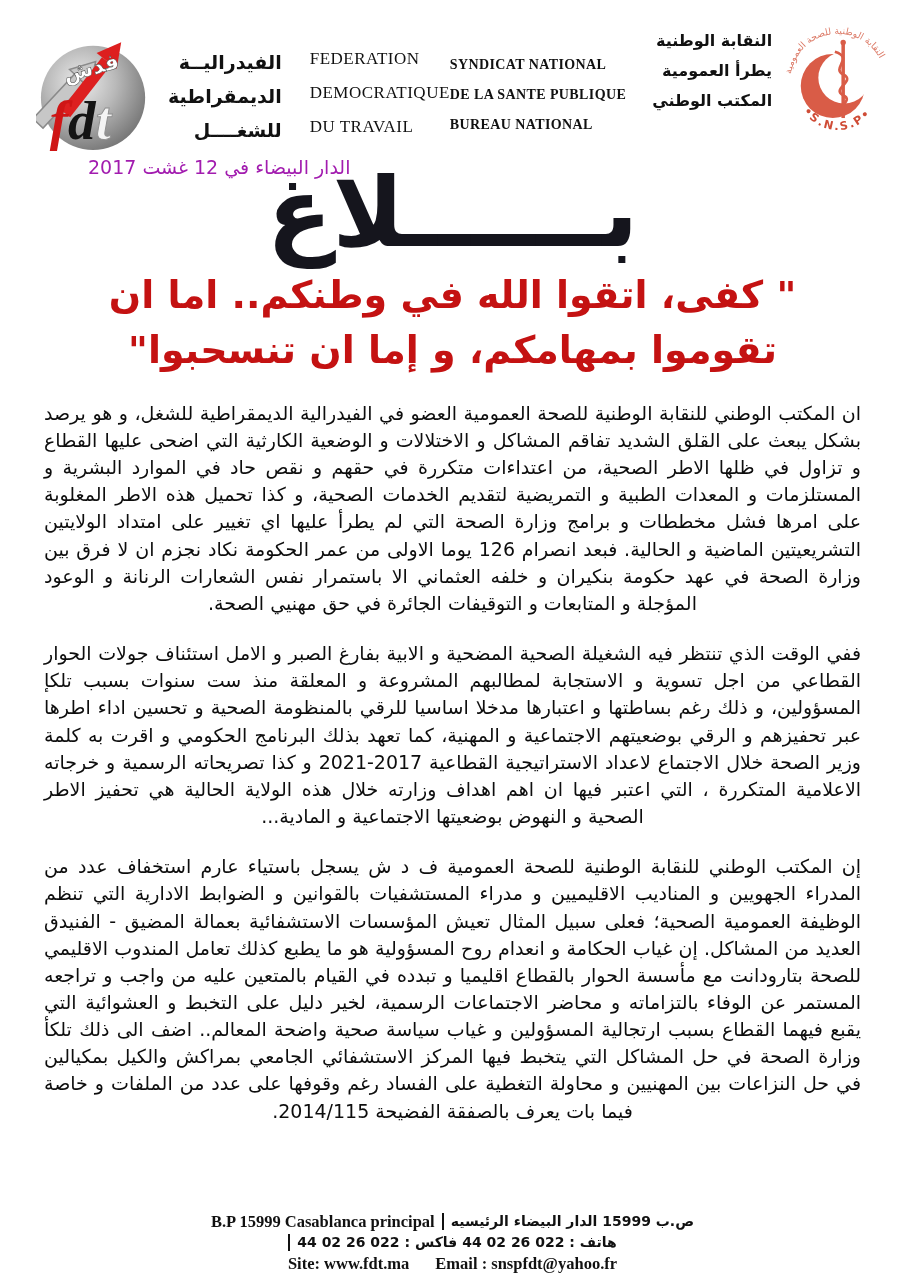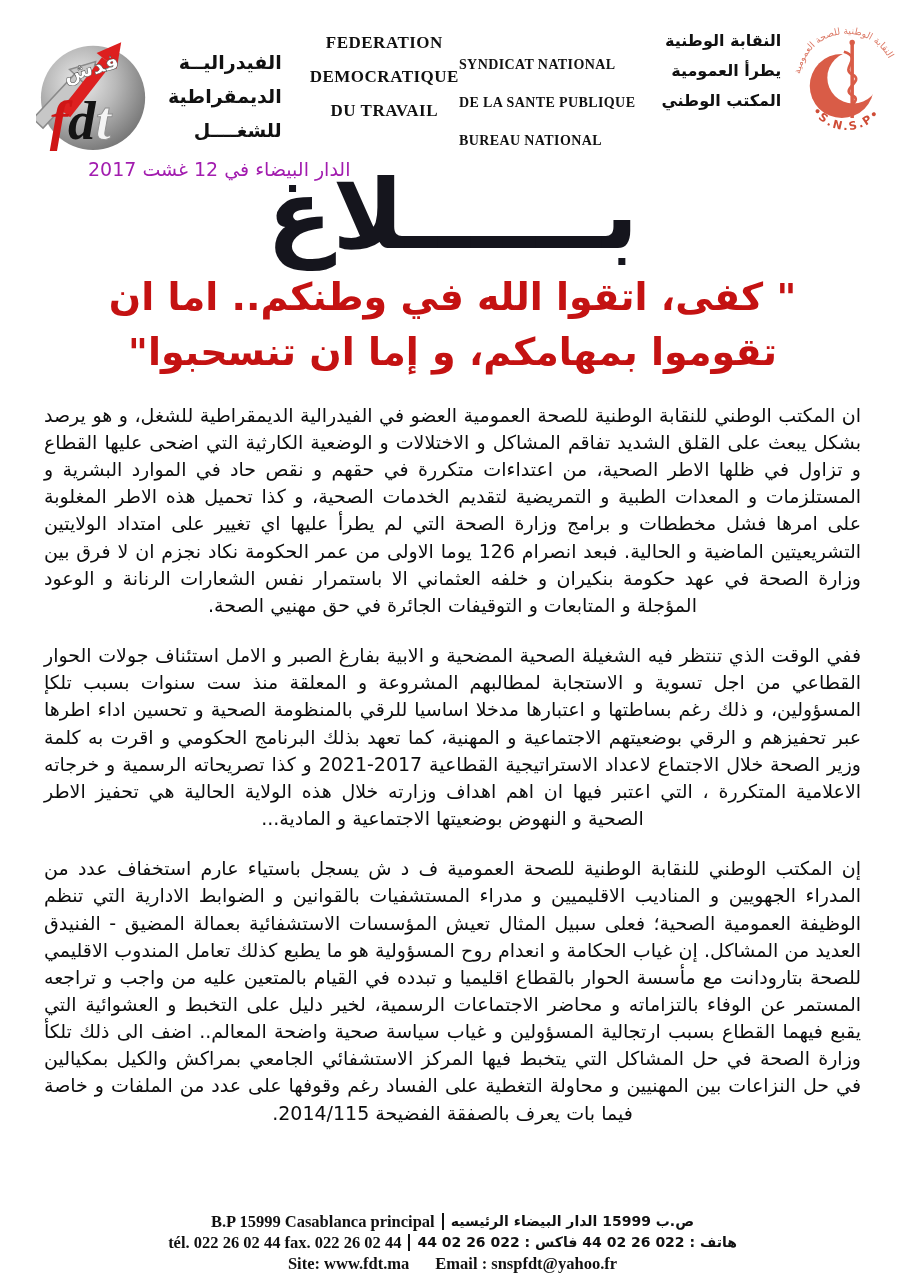--- a/index.html
+++ b/index.html
@@ -6,22 +6,22 @@
   .page{
     width:905px;height:1280px;margin:0 auto;background:#ffffff;
     position:relative;overflow:hidden;
     font-family:"DejaVu Sans",sans-serif;color:#111;
   }
   
   .header{display:flex;align-items:flex-start;padding:26px 24px 0 36px;}
   .logo-fdt svg{width:118px;height:128px;display:block;}
   .hblock{display:flex;flex-direction:column;white-space:nowrap;}
   .fdt-ar{margin:19px 4px 0 14px;text-align:right;direction:rtl;font-weight:bold;font-size:19px;line-height:34px;}
-  .fdt-fr{font-family:"Liberation Serif",serif;font-weight:bold;font-size:17px;line-height:34px;letter-spacing:.5px;align-items:center;}
-  .snsp-fr{margin:24px 0 0 auto;font-family:"Liberation Serif",serif;font-weight:bold;font-size:14px;line-height:30px;letter-spacing:.4px;gap:8px;}
+  .fdt-fr{margin-top:16px;font-family:"Liberation Serif",serif;font-weight:normal;font-size:17px;line-height:34px;letter-spacing:.5px;}
+  .snsp-fr{margin:24px 0 0 auto;font-family:"Liberation Serif",serif;font-weight:bold;font-size:14px;line-height:30px;letter-spacing:.4px;}
   .snsp-ar{text-align:right;direction:rtl;font-weight:bold;font-size:16px;line-height:30px;}
   .vbar{width:2px;background:#1a1a1a;align-self:flex-start;}
   .vbar.v1{height:102px;margin:20px 12px 0 12px;}
   .vbar.v2{height:84px;margin:26px 12px 0 14px;}
   .logo-snsp{margin-left:6px;}
   .logo-snsp svg{width:120px;height:122px;display:block;}
   
   .dateline{direction:rtl;width:max-content;margin:2px 0 0 88px;font-size:19px;color:#a21caf;}
   .title{margin:-16px 14px 0;text-align:center;font-size:96px;line-height:1.08;font-weight:bold;color:#15151d;}
   .subtitle{margin:2px auto 0;width:800px;text-align:center;direction:rtl;
@@ -133,21 +133,20 @@
     <p>إن المكتب الوطني للنقابة الوطنية للصحة العمومية ف د ش يسجل باستياء عارم استخفاف عدد من المدراء الجهويين و المناديب الاقليميين و مدراء المستشفيات بالقوانين و الضوابط الادارية التي تنظم الوظيفة العمومية الصحية؛ فعلى سبيل المثال تعيش المؤسسات الاستشفائية بعمالة المضيق - الفنيدق العديد من المشاكل. إن غياب الحكامة و انعدام روح المسؤولية هو ما يطبع كذلك تعامل المندوب الاقليمي للصحة بتارودانت مع مأسسة الحوار بالقطاع اقليميا و تبدده في القيام بالمتعين عليه من واجب و تراجعه المستمر عن الوفاء بالتزاماته و محاضر الاجتماعات الرسمية، لخير دليل على التخبط و العشوائية التي يقبع فيهما القطاع بسبب ارتجالية المسؤولين و غياب سياسة صحية واضحة المعالم.. اضف الى ذلك تلكأ وزارة الصحة في حل المشاكل التي يتخبط فيها المركز الاستشفائي الجامعي بمراكش والكيل بمكيالين في حل النزاعات بين المهنيين و محاولة التغطية على الفساد رغم وقوفها على عدد من الملفات و خاصة فيما بات يعرف بالصفقة الفضيحة 2014/115.</p>
   </main>
 
   <footer class="footer">
     <div class="fline">
       <span class="f-lat">B.P 15999 Casablanca principal</span>
       <span class="fbar"></span>
       <span class="f-ar">ص.ب 15999 الدار البيضاء الرئيسيه</span>
     </div>
     <div class="fline">
-      <span class="f-lat">tél. 022 26 02 44 fax. 022 26 02 44</span>
       <span class="fbar"></span>
       <span class="f-ar">هاتف : 022 26 02 44 فاكس : 022 26 02 44</span>
     </div>
     <div class="fline fline3">
       <span class="f-lat">Site: www.fdt.ma</span>
       <span class="f-lat">Email : snspfdt@yahoo.fr</span>
     </div>
   </footer>
 
 </div>

